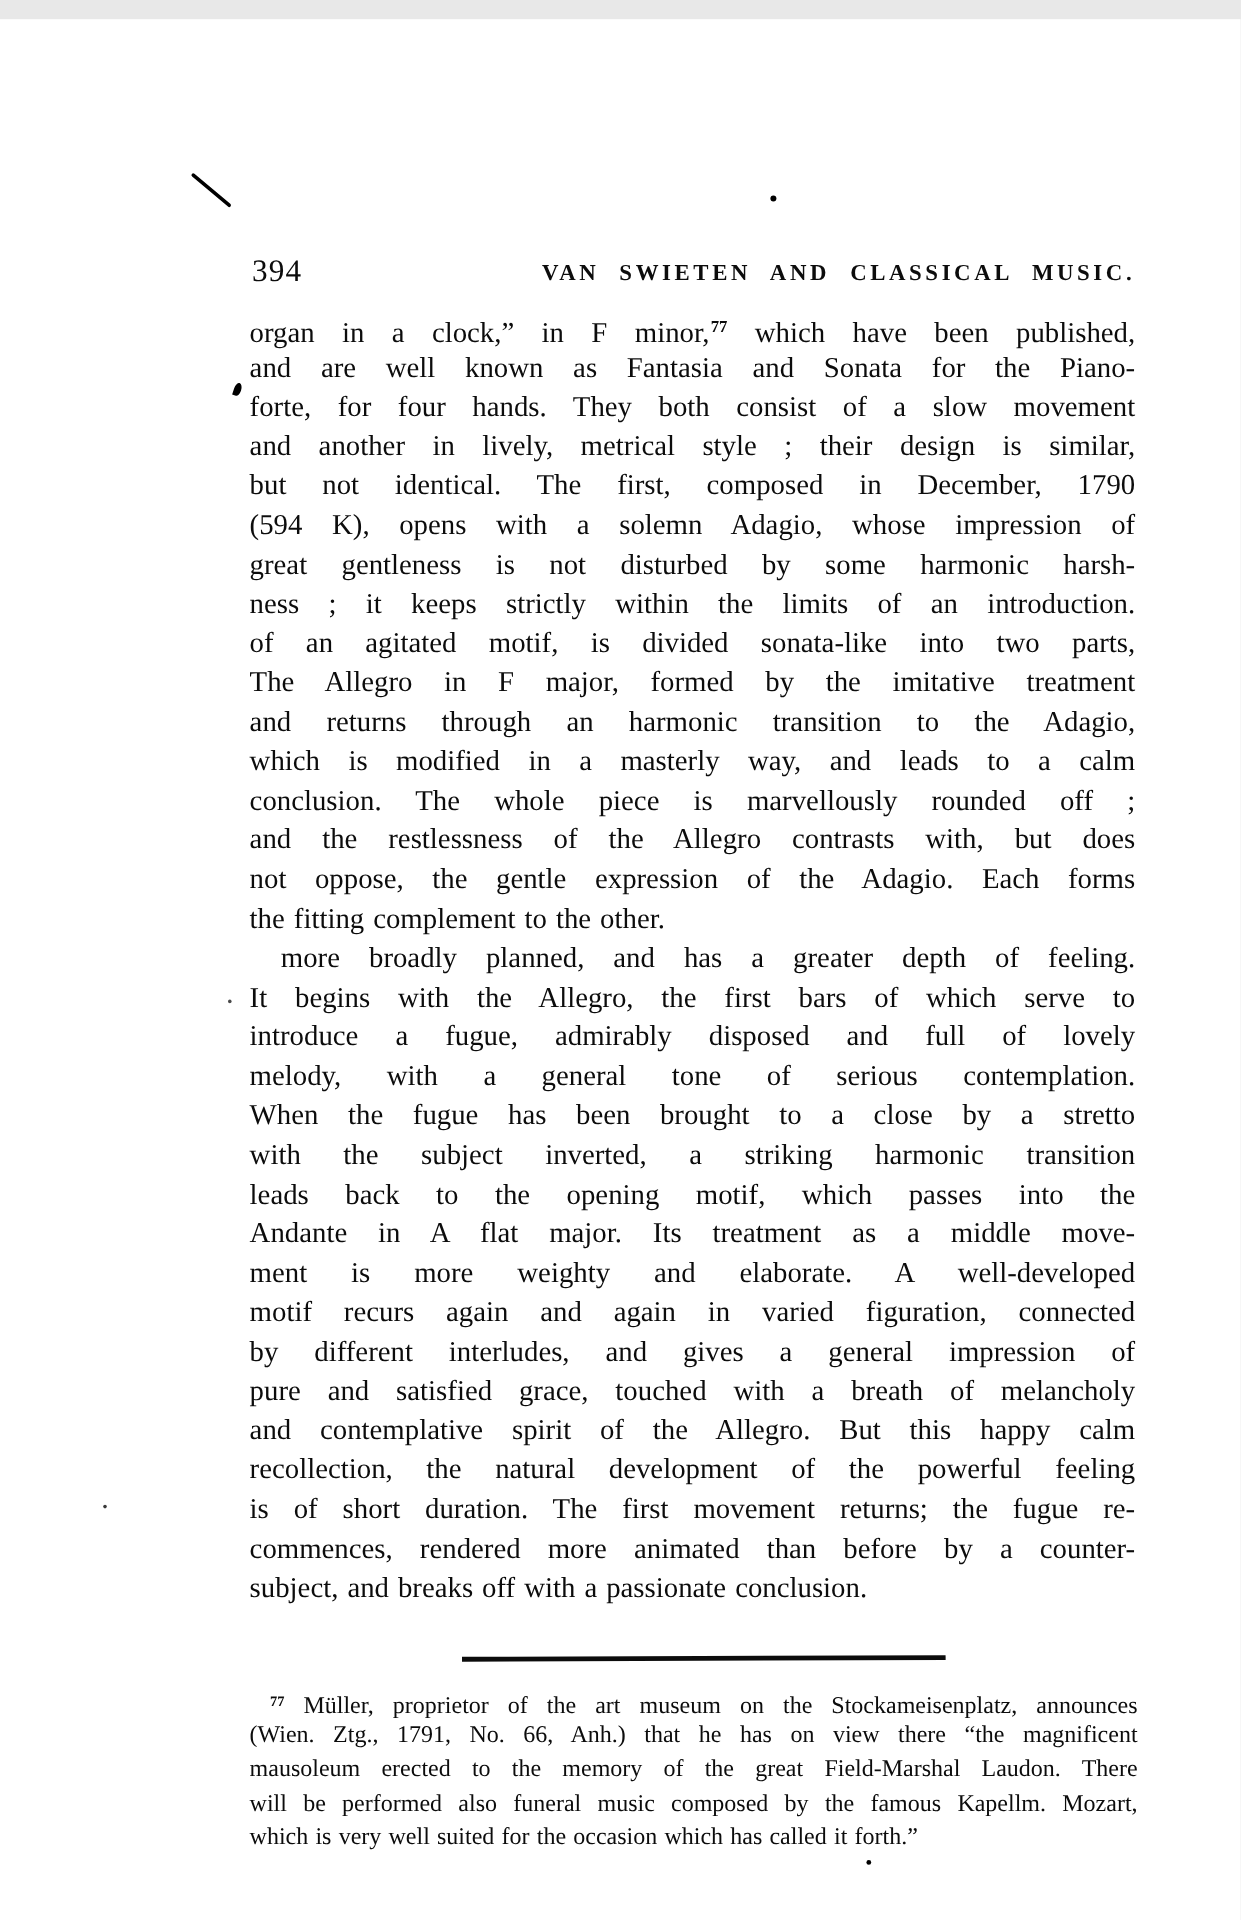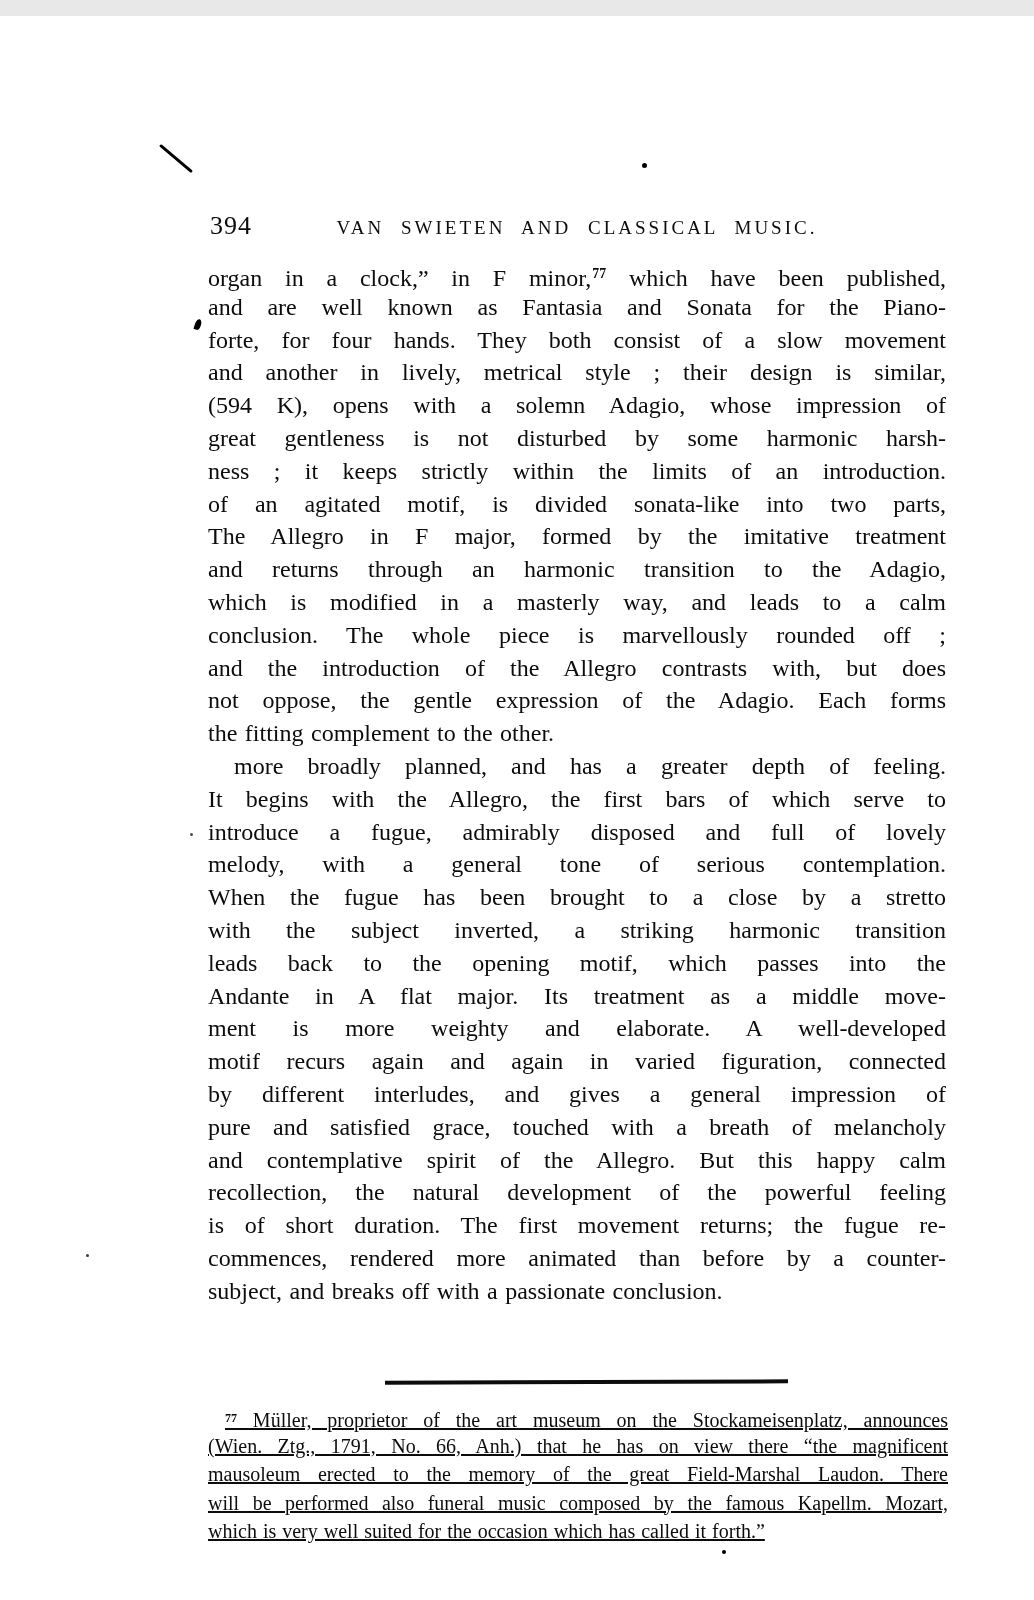--- a/index.html
+++ b/index.html
@@ -8,21 +8,21 @@
     background:#ffffff; overflow:hidden; color:#0c0c0c;
     font-family:"Liberation Serif", "DejaVu Serif", serif;
   }
   
   .pageno {
     position:absolute; left:210px; top:195px;
     font-size:26px; letter-spacing:1px;
   }
   .head-title {
     position:absolute; left:208px; top:201px; width:738px;
-    text-align:center; font-size:19px; font-weight:normal;
+    text-align:right; font-size:19px; font-weight:bold;
     letter-spacing:3px; word-spacing:9px; white-space:nowrap;
   }
   
   .body-text {
     position:absolute; left:208px; top:242px; width:738px;
     font-size:24px; line-height:32.8px; word-spacing:1.5px;
   }
   .line {
     text-align:justify; text-align-last:justify;
     height:32.8px; overflow:visible;
@@ -35,21 +35,21 @@
   }
   
   .footnote-rule {
     position:absolute; left:385px; top:1364px; width:403px; height:4px;
     background:#0c0c0c; transform:rotate(-0.2deg);
   }
   .footnote {
     position:absolute; left:208px; top:1388px; width:740px;
     font-size:20px; line-height:28.2px; word-spacing:1px;
   }
-  .footnote .line { height:28.2px;text-decoration:underline; }
+  .footnote .line { height:28.2px; }
   .footnote .line:first-child { text-indent:16px; }
   .footnote sup.fn-ref { font-size:0.6em; vertical-align:0.45em; }
   
   .artifact { position:absolute; background:#000; }
   .diag-stroke {
     left:155px; top:141px; width:42px; height:3px;
     border-radius:2px; transform:rotate(40deg);
   }
   .dot-top    { left:642px; top:147px;  width:5px; height:5px; border-radius:50%; }
   .dot-bottom { left:722px; top:1534px; width:4px; height:4px; border-radius:50%; }
@@ -74,29 +74,30 @@
 
   <div class="pageno">394</div>
   <div class="head-title">VAN SWIETEN AND CLASSICAL MUSIC.</div>
 
   <div class="body-text">
     <div class="para1">
         <div class="line">organ in a clock,” in F minor,<sup class="fn-ref">77</sup> which have been published,</div>
         <div class="line">and are well known as Fantasia and Sonata for the Piano-</div>
         <div class="line">forte, for four hands. They both consist of a slow movement</div>
         <div class="line">and another in lively, metrical style ; their design is similar,</div>
+        <div class="line">but not identical. The first, composed in December, 1790</div>
         <div class="line">(594 K), opens with a solemn Adagio, whose impression of</div>
         <div class="line">great gentleness is not disturbed by some harmonic harsh-</div>
         <div class="line">ness ; it keeps strictly within the limits of an introduction.</div>
         <div class="line">of an agitated motif, is divided sonata-like into two parts,</div>
         <div class="line">The Allegro in F major, formed by the imitative treatment</div>
         <div class="line">and returns through an harmonic transition to the Adagio,</div>
         <div class="line">which is modified in a masterly way, and leads to a calm</div>
         <div class="line">conclusion. The whole piece is marvellously rounded off ;</div>
-        <div class="line">and the introduction of the Allegro contrasts with, but does</div>
+        <div class="line">and the restlessness of the Allegro contrasts with, but does</div>
         <div class="line">not oppose, the gentle expression of the Adagio. Each forms</div>
         <div class="line last-line">the fitting complement to the other.</div>
       </div>
     <div class="para2">
         <div class="line">more broadly planned, and has a greater depth of feeling.</div>
         <div class="line">It begins with the Allegro, the first bars of which serve to</div>
         <div class="line">introduce a fugue, admirably disposed and full of lovely</div>
         <div class="line">melody, with a general tone of serious contemplation.</div>
         <div class="line">When the fugue has been brought to a close by a stretto</div>
         <div class="line">with the subject inverted, a striking harmonic transition</div>

